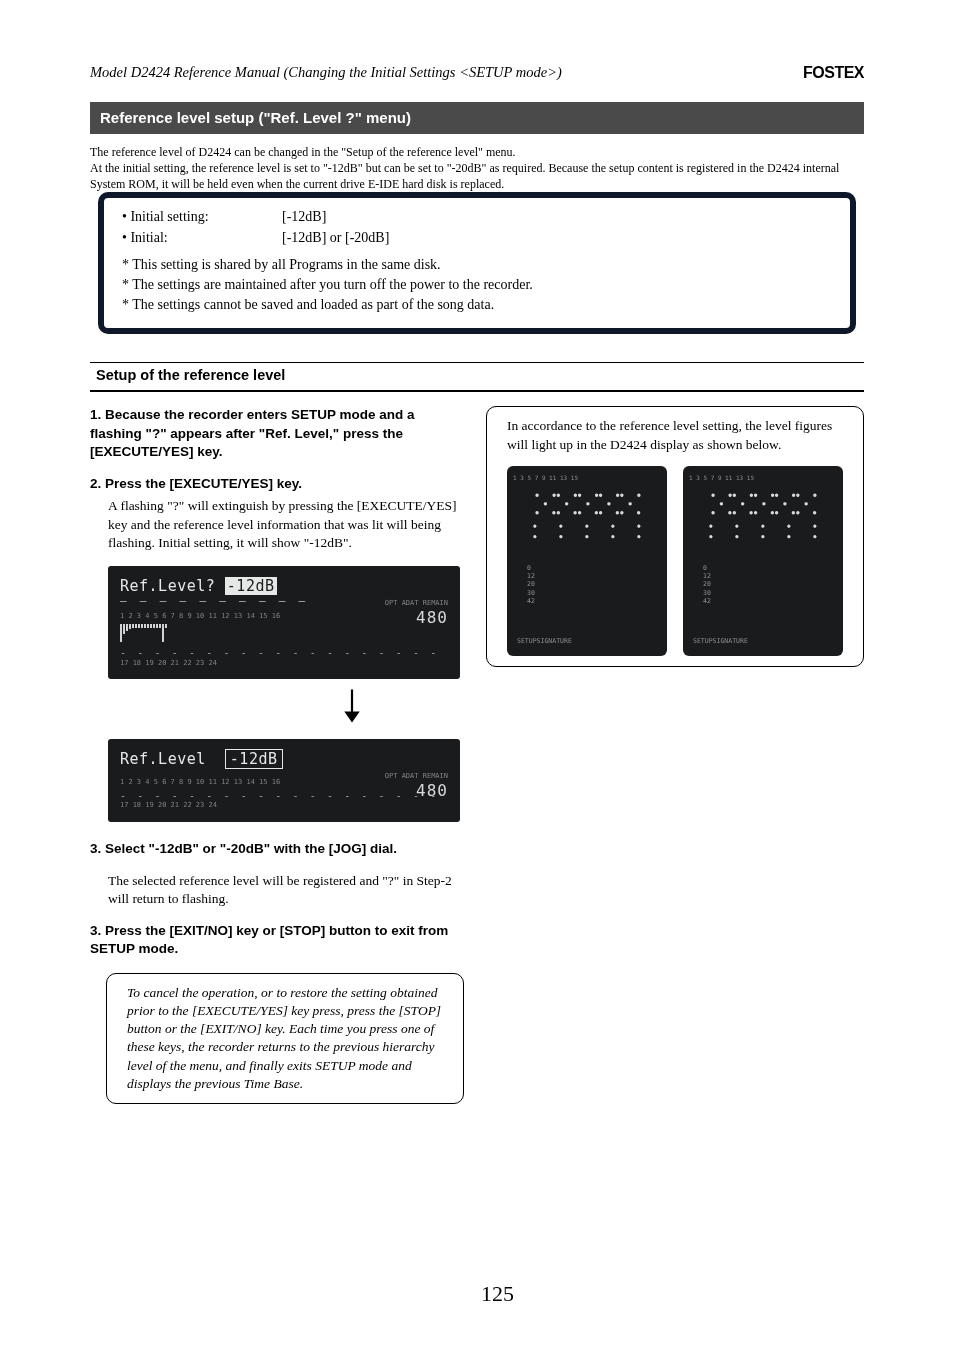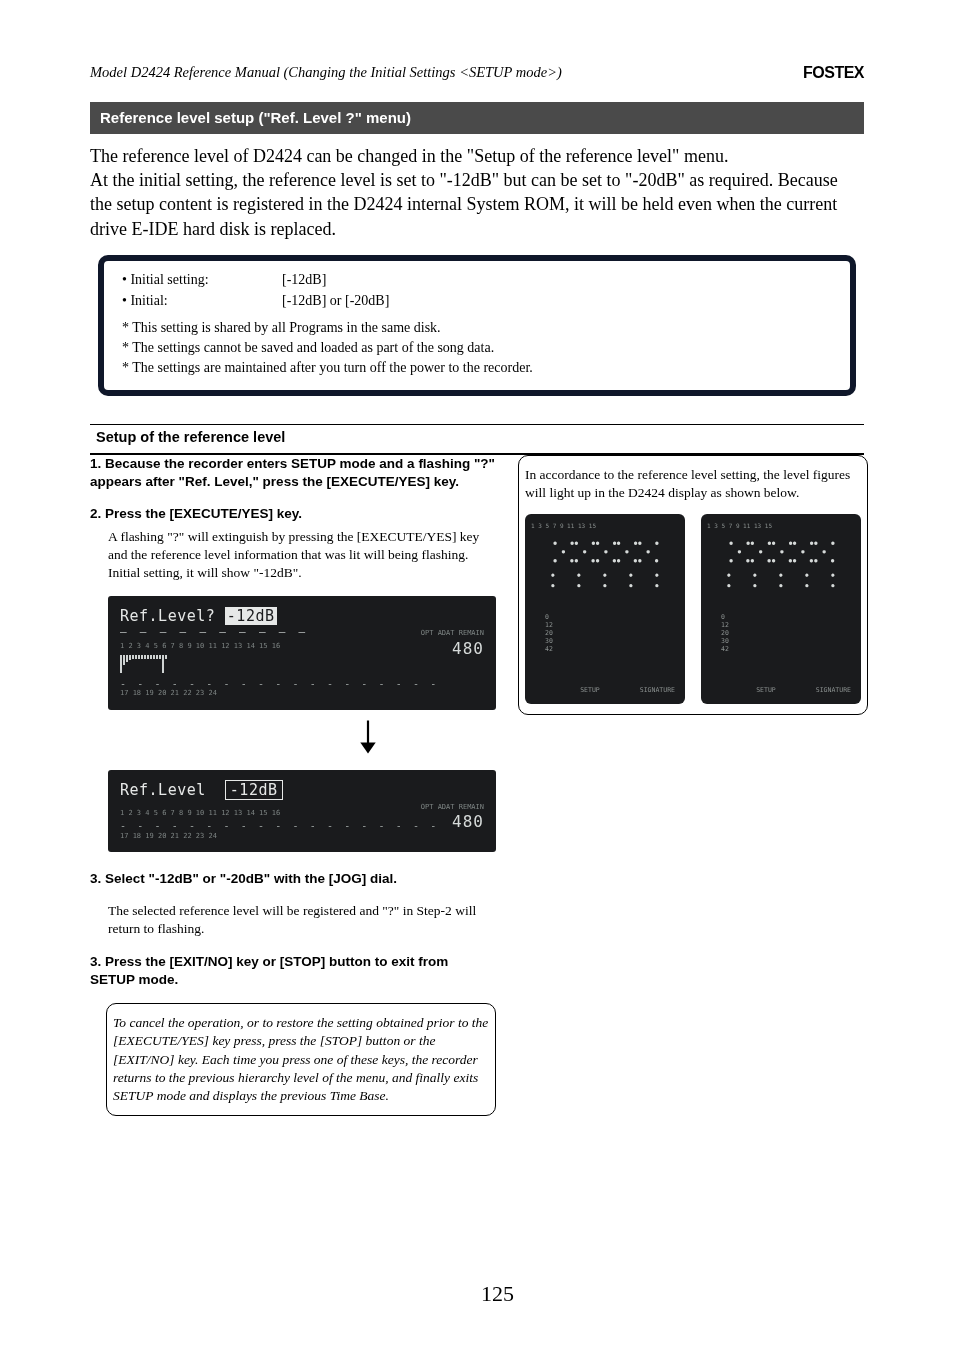--- a/index.html
+++ b/index.html
@@ -2,51 +2,51 @@
 <html><head>
 <meta charset="utf-8">
 <style>
   * { box-sizing: border-box; margin: 0; padding: 0; }
   html, body { background: #fff; width: 954px; }
   body { font-family: Georgia, "Times New Roman", serif; color: #000; font-size: 14px; line-height: 1.35; }
   .page { width: 954px; padding: 62px 90px 40px 90px; position: relative; min-height: 1351px; }
   .running-head { font-style: italic; font-size: 14.5px; text-align: right; margin-bottom: 18px; display: flex; justify-content: space-between; align-items: center; gap: 6px; }
   .brand { font-family: Arial, Helvetica, sans-serif; font-weight: 900; font-style: normal; font-size: 16px; letter-spacing: -0.5px; }
   .title-bar { background: #4a4a4a; color: #fff; font-family: Arial, Helvetica, sans-serif; font-size: 15px; font-weight: 700; padding: 6px 10px; margin-bottom: 10px; }
-  .intro { font-size: 18px; margin-bottom: 14px; }
+  .intro { font-size: 12px; }
   .spec-box { border: 6px solid #0f172a; border-radius: 10px; padding: 10px 18px 12px 18px; margin: 0 8px 28px 8px; font-size: 14px; }
   .spec-row { display: flex; margin-bottom: 2px; }
   .spec-label { width: 160px; }
   .spec-notes { margin-top: 8px; }
   .spec-notes div { margin-bottom: 1px; }
-  .sub-bar { border-top: 1px solid #000; border-bottom: 2px solid #000; padding: 3px 6px 5px 6px; font-family: Arial, Helvetica, sans-serif; font-weight: 700; font-size: 14.5px; }
+  .sub-bar { border-top: 1px solid #000; border-bottom: 2px solid #000; padding: 3px 6px 5px 6px; font-family: Arial, Helvetica, sans-serif; font-weight: 700; font-size: 14.5px; margin-bottom: 14px; }
   .cols { display: flex; gap: 22px; align-items: flex-start; }
   .col-left { flex: 1 1 50%; }
   .col-right { flex: 1 1 50%; }
   .step { margin-bottom: 14px; }
   .step-head { font-family: Arial, Helvetica, sans-serif; font-weight: 700; font-size: 13.5px; margin-bottom: 4px; }
   .step-body { font-size: 13.5px; padding-left: 18px; }
-  .lcd { background: #1a1b1d; color: #e6e8e7; font-family: "Lucida Console", Monaco, monospace; border-radius: 3px; padding: 10px 12px 12px 12px; margin: 10px 0 10px 18px; position: relative; font-size: 12px; width: 388px; }
+  .lcd { background: #1a1b1d; color: #e6e8e7; font-family: "Lucida Console", Monaco, monospace; border-radius: 3px; padding: 10px 12px 12px 12px; margin: 10px 0 10px 18px; position: relative; font-size: 12px; width: 352px; }
   .lcd .line1 { font-size: 15px; letter-spacing: 0.5px; }
   .lcd .line1 .sel { background: #e6e8e7; color: #1a1b1d; padding: 0 2px; }
   .lcd .underline { letter-spacing: 0.3em; margin-top: -2px; margin-bottom: 4px; font-size: 11px; color: #bfc4c3; }
   .lcd .meters { display: flex; gap: 1px; margin: 4px 0 4px 0; }
   .lcd .meters span { display: inline-block; width: 2px; background: #cfd3d2; }
   .lcd .seg { font-size: 16px; text-align: right; font-family: "DS-Digital", "Lucida Console", monospace; letter-spacing: 1px; color: #d6dad9; }
   .lcd .tiny { font-size: 7px; color: #7e8584; line-height: 1.05; display: flex; justify-content: space-between; }
   .lcd .dashes { letter-spacing: 0.26em; font-size: 10px; color: #9aa09f; margin-top: 2px; }
   .arrow-between { text-align: center; margin: 4px 0 4px 150px; }
   .arrow-between svg { width: 22px; height: 34px; }
-  .note-box { border: 1px solid #000; border-radius: 10px; padding: 10px 6px; font-size: 13.5px; }
+  .note-box { border: 1px solid #000; border-radius: 10px; padding: 10px 20px; font-size: 13.5px; }
   .note-box.italic { font-style: italic; }
   .display-pair { display: flex; gap: 16px; margin-top: 12px; justify-content: center; }
   .mini-lcd { background: #1a1b1d; border-radius: 6px; width: 160px; height: 190px; padding: 26px 10px 10px 10px; color: #d6dad9; font-family: "Lucida Console", Monaco, monospace; text-align: center; position: relative; }
   .mini-lcd .dots { font-size: 28px; letter-spacing: -2px; line-height: 0.9; }
   .mini-lcd .scale { font-size: 6.5px; color: #8a908f; margin-top: 22px; line-height: 1.25; text-align: left; padding-left: 10px; }
-  .mini-lcd .tags { font-size: 6.5px; color: #8a908f; position: absolute; bottom: 10px; left: 0; right: 0; display: flex; justify-content: flex-end; padding: 0 10px; gap: 40px; }
+  .mini-lcd .tags { font-size: 6.5px; color: #8a908f; position: absolute; bottom: 10px; left: 0; right: 0; display: flex; justify-content: flex-start; padding: 0 10px; }
   .mini-lcd .topnums { font-size: 6px; color: #8a908f; display: flex; justify-content: space-between; padding: 0 6px; position: absolute; top: 8px; left: 0; right: 0; }
   .folio { position: absolute; bottom: 42px; left: 0; right: 0; text-align: center; font-family: Georgia, serif; font-size: 22px; margin-left: 41px; }
 </style>
 </head>
 <body>
 <div class="page">
 
   <div class="running-head">
     <span>Model D2424  Reference Manual (Changing the Initial Settings &lt;SETUP mode&gt;)</span>
     <span class="brand">FOSTEX</span>
@@ -61,22 +61,22 @@
     <div class="spec-row">
       <span class="spec-label">• Initial setting:</span>
       <span>[-12dB]</span>
     </div>
     <div class="spec-row">
       <span class="spec-label">• Initial:</span>
       <span>[-12dB] or [-20dB]</span>
     </div>
     <div class="spec-notes">
       <div>* This setting is shared by all Programs in the same disk.</div>
+      <div>* The settings are maintained after you turn off the power to the recorder.</div>
       <div>* The settings cannot be saved and loaded as part of the song data.</div>
-      <div>* The settings are maintained after you turn off the power to the recorder.</div>
     </div>
   </div>
 
   <div class="sub-bar">Setup of the reference level</div>
 
   <div class="cols">
 
     <div class="col-left">
 
       <div class="step">

